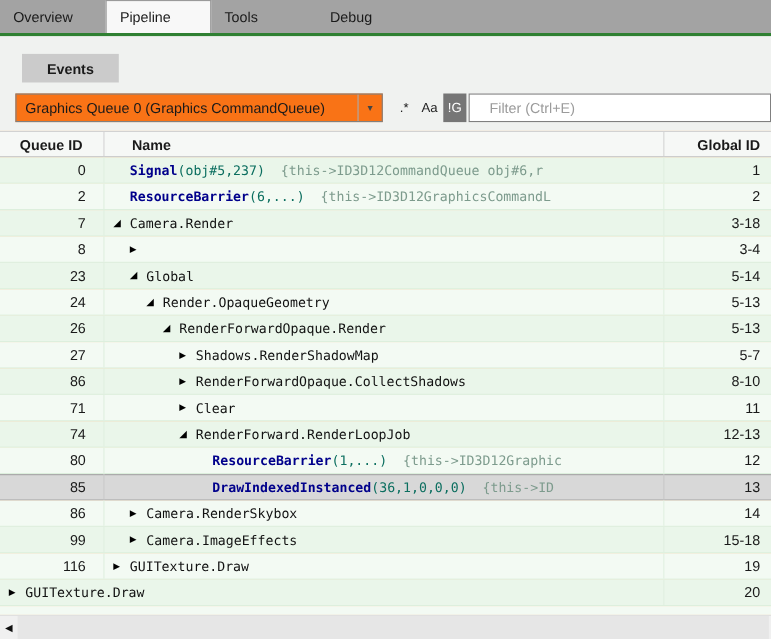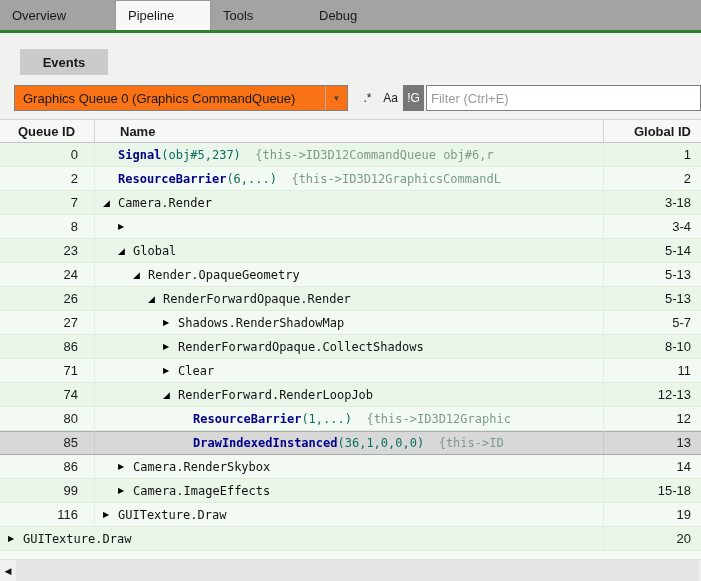--- a/index.html
+++ b/index.html
@@ -3,39 +3,39 @@
 <meta charset="utf-8">
 <style>
   * { margin:0; padding:0; box-sizing:border-box; }
   html,body { width:701px; height:581px; overflow:hidden; }
   body { font-family:"Liberation Sans", sans-serif; font-size:13px; color:#1a1a1a; background:#f0f2f0; }
   .app { width:701px; height:581px; display:flex; flex-direction:column; }
 
   
   .tabbar { height:30px; background:#a3a3a3; display:flex; align-items:stretch; flex:none; }
   .tab { min-width:96px; padding:0 12px; display:flex; align-items:center; cursor:default; }
-  .tab.selected { background:#f8f8f8; border:1px solid #9a9a9a; border-bottom:none;margin-left:19px; }
+  .tab.selected { background:#f8f8f8; border:1px solid #9a9a9a; border-bottom:none; }
   .accent { height:3px; background:#2f8032; flex:none; }
 
   
   .panel { flex:1; min-height:0; display:flex; flex-direction:column; padding-top:16px; background:#f0f2f0; }
   .events-tab { margin-left:20px; width:88px; height:26px; background:#cbcbcb; font-weight:bold;
                 display:flex; align-items:center; justify-content:center; flex:none; }
 
   
   .toolbar { margin:10px 0 8px 14px; height:26px; display:flex; align-items:center; flex:none; }
   .combo { width:334px; height:26px; background:#f97316; border:1px solid #808080; display:flex; align-items:stretch; flex:none; }
   .combo-text { flex:1; padding-left:8px; display:flex; align-items:center; white-space:nowrap; overflow:hidden; }
   .combo-arrow-box { width:22px; border-left:1px solid #ababab; display:flex; align-items:center; justify-content:center; }
   .combo-arrow-box span { font-size:8px; color:#444; }
   .tbtn { width:21px; height:26px; border:none; background:transparent; font-family:"Liberation Sans",sans-serif;
           font-size:12px; color:#222; margin-left:2px; cursor:default; }
   .tbtn.regex { margin-left:9px; }
   .tbtn.dark { background:#767676; color:#ffffff; }
-  .filter { flex:1; height:26px; border:1px solid #808080; margin-left:2px; padding:0 4px;
+  .filter { flex:1; height:26px; border:1px solid #808080; margin-left:2px; padding:0 18px;
             font-family:"Liberation Sans",sans-serif; font-size:13px; background:#ffffff; }
   .filter::placeholder { color:#9b9b9b; }
 
   
   .table { flex:1; min-height:0; display:flex; flex-direction:column; overflow:hidden; background:#fdba74; }
   .thead { height:24px; background:#f6f8f6; border-top:1px solid #d2d2d2; border-bottom:1px solid #c2c2c2;
            display:flex; font-weight:bold; flex:none; }
   .th { display:flex; align-items:center; }
   .th.queue { width:95px; padding-left:18px; border-right:1px solid #d4d4d4; }
   .th.name  { flex:1; min-width:0; padding-left:25px; border-right:1px solid #d4d4d4; }

